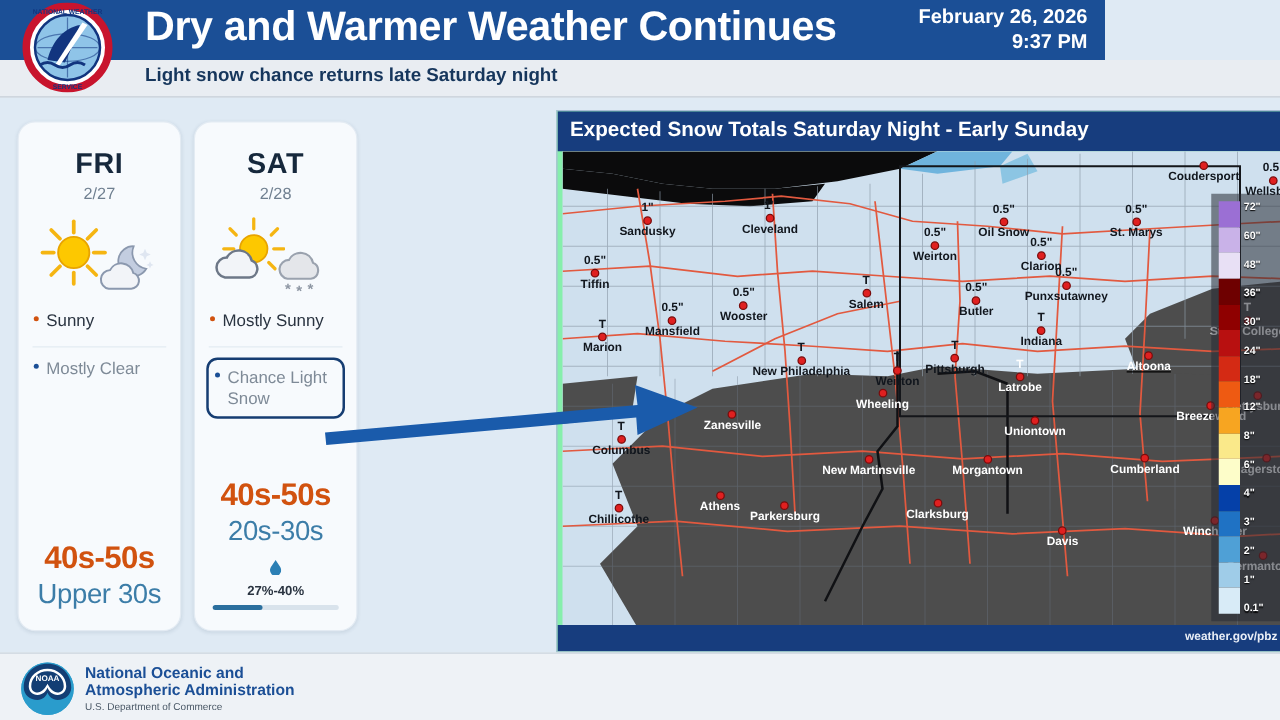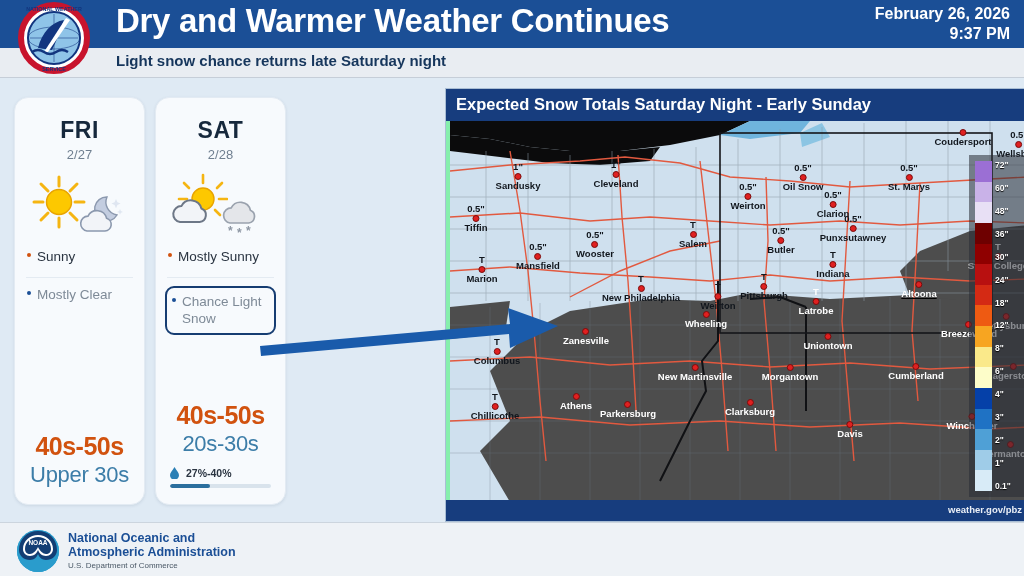--- a/index.html
+++ b/index.html
@@ -6,21 +6,21 @@
   html, body {
     width: 1024px; height: 576px;
     font-family: "Liberation Sans", sans-serif;
     background: #dfeaf4;
     overflow: hidden;
   }
   .page { position: relative; width: 1024px; height: 576px; background: #dfeaf4; }
 
   
   .header {
-    position: absolute; left: 0; top: 0; width: 1024px; height: 48px;
+    position: absolute; left: 0; top: 0; width: 884px; height: 48px;
     background: #1b4f96;
   }
   .header-title {
     position: absolute; left: 116px; top: 2px;
     font-size: 33px; font-weight: bold; color: #ffffff;
     letter-spacing: -0.3px;
   }
   .header-date {
     position: absolute; right: 14px; top: 4px;
     text-align: right; color: #ffffff;
@@ -87,21 +87,21 @@
   .temps { position: absolute; left: 0; right: 0; bottom: 16px; text-align: center; }
   .temp-hi {
     font-size: 25px; font-weight: bold; color: #d1520f; letter-spacing: -0.5px;
   }
   .temp-lo {
     font-size: 22px; color: #3c7da8; margin-top: 1px; letter-spacing: -0.3px;
   }
   .precip { margin-top: 10px; padding: 0 14px; }
   .precip-row {
     display: flex; align-items: center; justify-content: flex-start; gap: 7px;
-    font-size: 10.5px; font-weight: bold; color: #2a3441;
+    font-size: 10.5px; font-weight: bold; color: #2a3441; flex-direction: column;
   }
   .precip-bar {
     margin-top: 5px; height: 4px; border-radius: 2px; background: #d9e3ec;
     position: relative; overflow: hidden;
   }
   .precip-fill {
     position: absolute; left: 0; top: 0; height: 100%; width: 40%;
     background: #2b6f9e; border-radius: 2px;
   }
 

